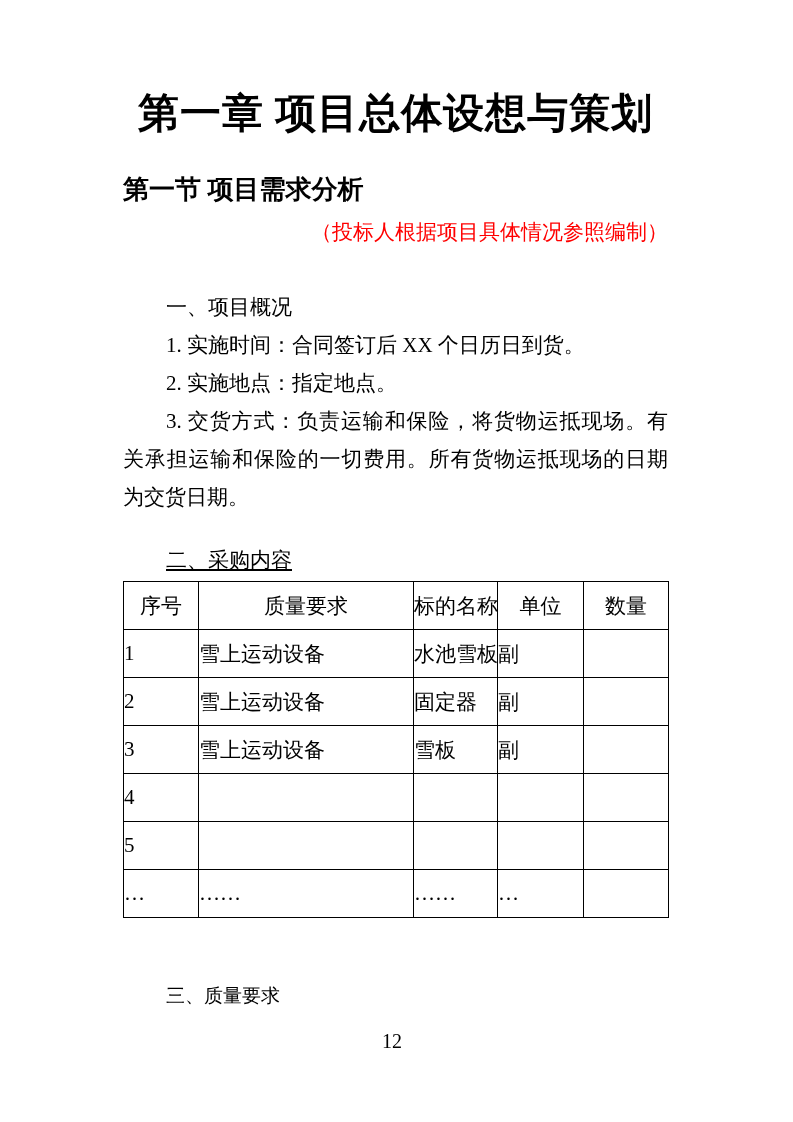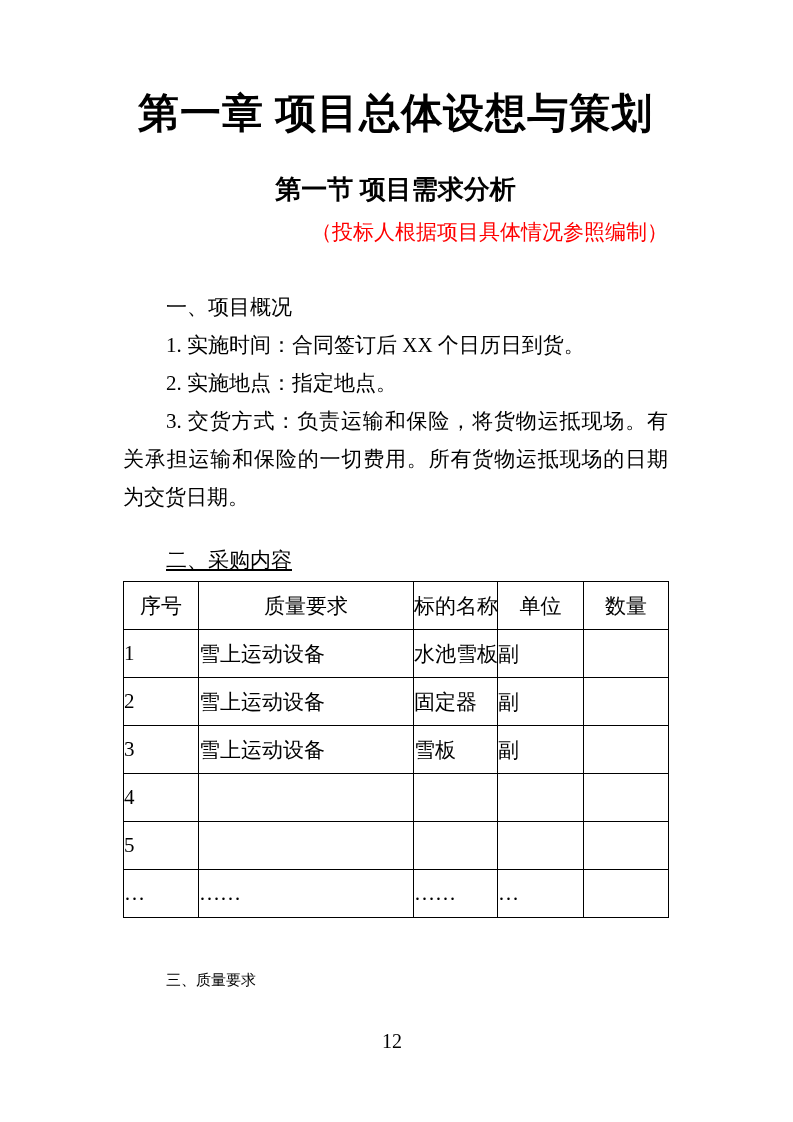--- a/index.html
+++ b/index.html
@@ -23,21 +23,21 @@
     padding-top: 92px;
     text-align: center;
     font-size: 41px;
     line-height: 42px;
     font-weight: bold;
     letter-spacing: 1px;
     white-space: nowrap;
   }
   .section-title {
     margin: 41px 0 0 0;
-    text-align: center;
+    text-align: left;
     font-size: 26px;
     line-height: 30px;
     font-weight: bold;
     white-space: nowrap;
   }
   .red-note {
     margin-top: 14px;
     text-align: right;
     font-size: 21px;
     line-height: 26px;
@@ -72,22 +72,22 @@
     border: 1.5px solid #000000;
     height: 47px;
     padding: 0;
     vertical-align: middle;
     font-size: 21px;
     font-weight: normal;
     overflow: hidden;
     white-space: nowrap;
   }
   .quality-heading {
-    margin: 48px 0 0 0;
-    font-size: 15px;
+    margin: 64px 0 0 0;
+    font-size: 19px;
     line-height: 28px;
     text-indent: 43px;
   }
   .page-number {
     position: absolute;
     top: 1029px;
     left: 0;
     right: 9px;
     text-align: center;
     font-size: 20px;

